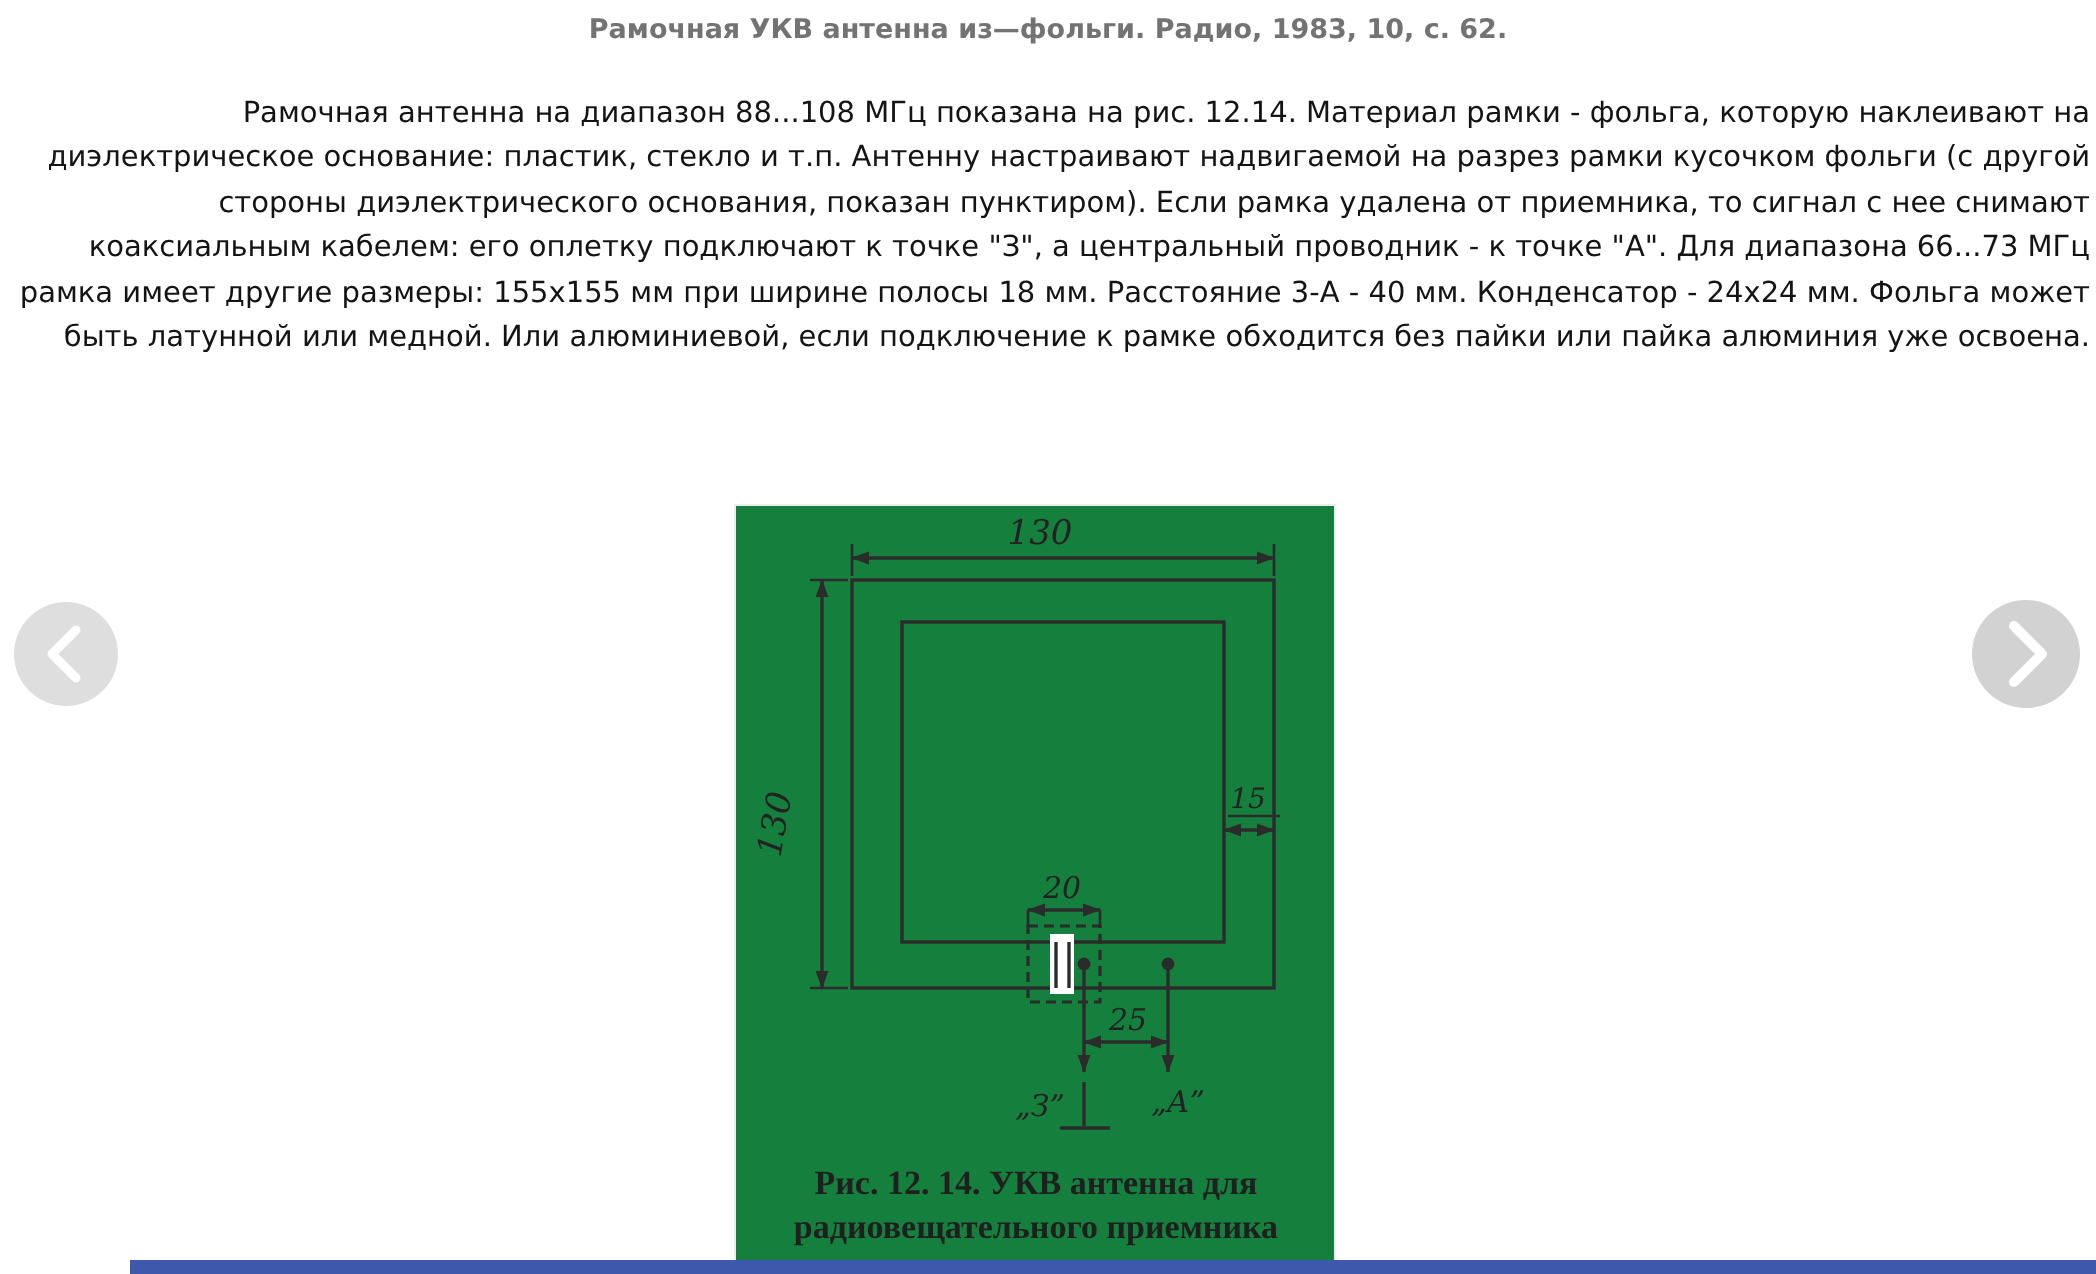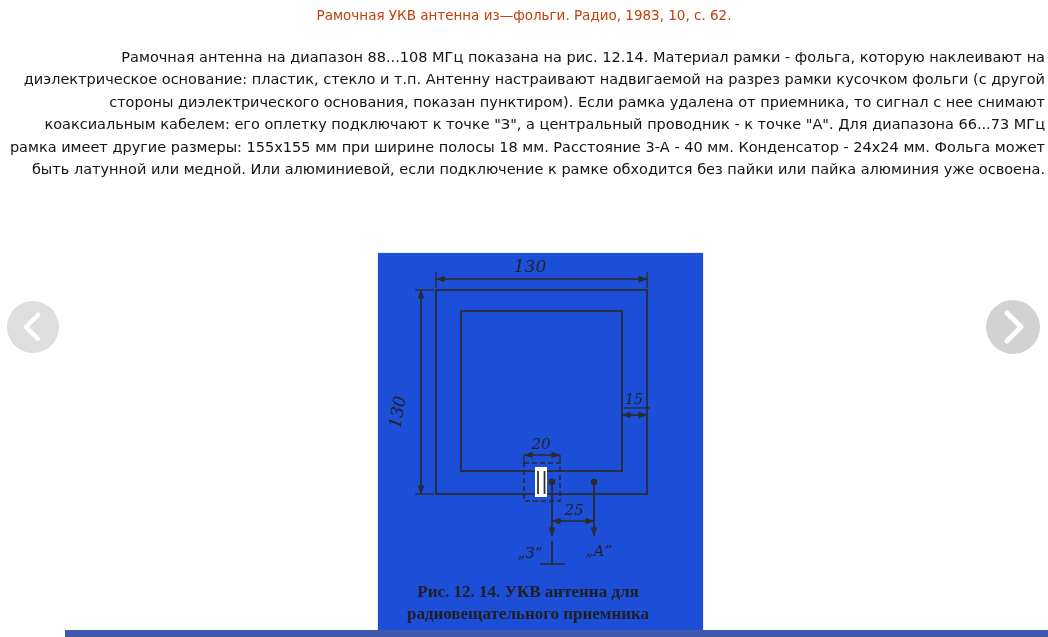--- a/index.html
+++ b/index.html
@@ -1,19 +1,19 @@
 <!DOCTYPE html>
 <html><head>
 <meta charset="utf-8">
 <style>
   html,body{margin:0;padding:0;width:1048px;height:637px;overflow:hidden;background:#fff;}
   #page{position:relative;width:1048px;height:637px;background:#fff;font-family:"DejaVu Sans","Liberation Sans",sans-serif;}
-  .title{position:absolute;top:7px;left:0;width:100%;text-align:center;font-size:13.5px;font-weight:400;color:#c2410c;}
+  .title{position:absolute;top:7px;left:0;width:100%;text-align:center;font-size:13.5px;font-weight:700;color:#737373;}
   .para{position:absolute;top:46px;left:3px;width:1042px;font-size:14.5px;line-height:22.4px;color:#141414;text-align:right;}
-  .figure{position:absolute;left:377px;top:252px;width:327px;height:385px;background:#1d4ed8;border:1px solid #ededed;box-sizing:border-box;}
+  .figure{position:absolute;left:367px;top:252px;width:301px;height:385px;background:#15803d;border:1px solid #ededed;box-sizing:border-box;}
   .ln{stroke:#2b2b2b;stroke-width:1.7;fill:none;}
   .thin{stroke-width:1.3;}
   .dash{stroke-dasharray:5 3;stroke-width:1.6;}
   .dim{font:italic 15px "DejaVu Serif","Liberation Serif",serif;fill:#222;}
   .big{font-size:17px;}
   .sm{font-size:14px;}
   .pt{font:italic 15px "DejaVu Serif","Liberation Serif",serif;fill:#222;}
   .cap{font:600 17px "Liberation Serif","DejaVu Serif",serif;fill:#1f1f1f;}
   .navbtn{position:absolute;width:54px;height:54px;cursor:pointer;}
   .accent-bar{position:absolute;left:65px;top:630px;width:983px;height:7px;background:#3e59ab;}

